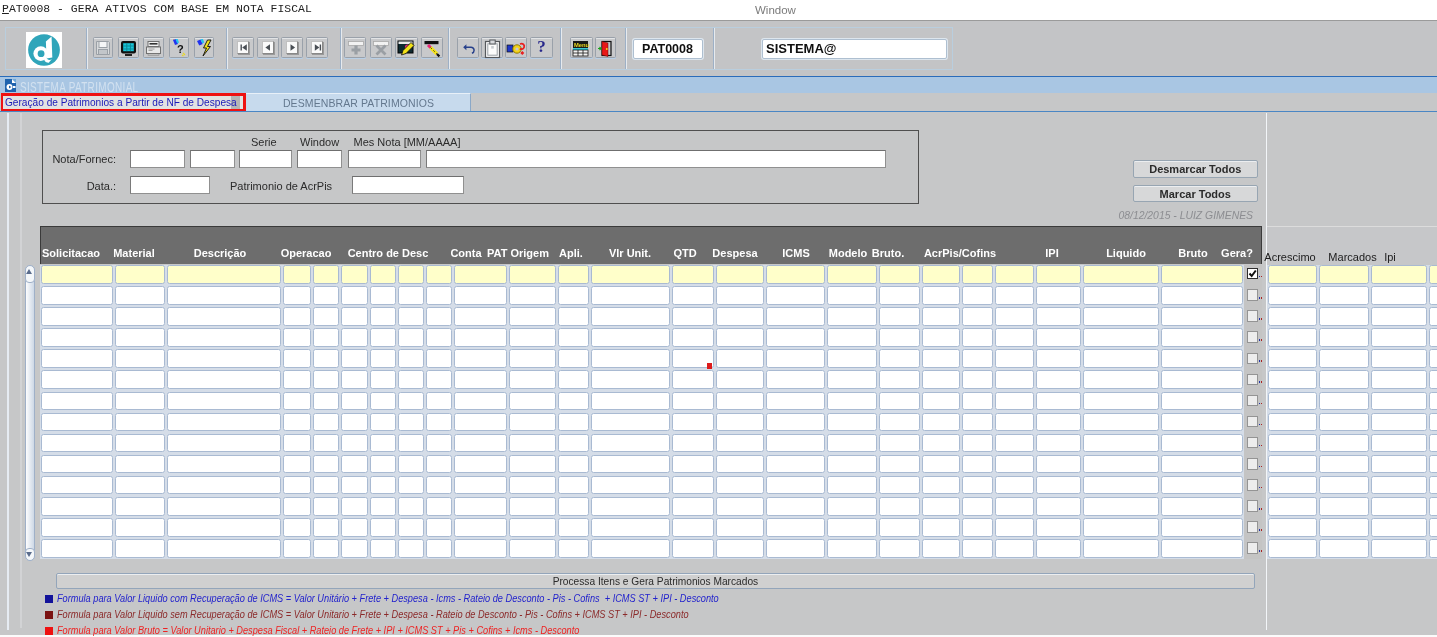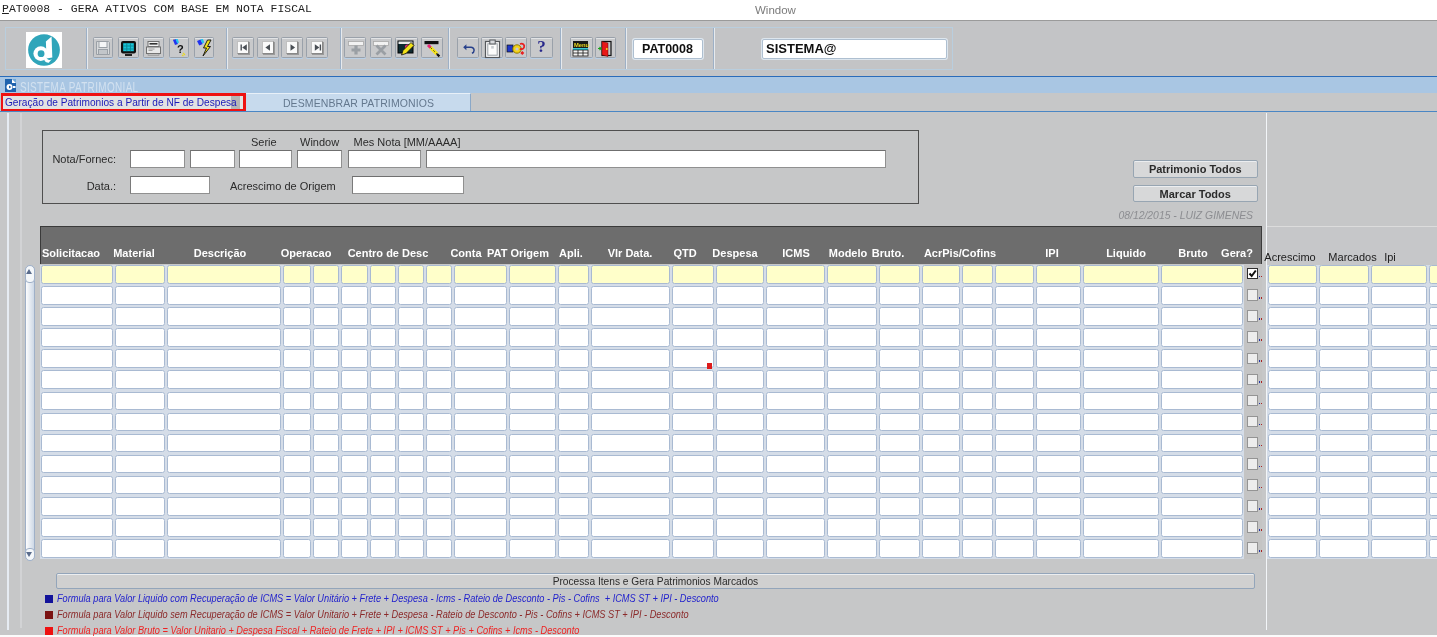--- a/index.html
+++ b/index.html
@@ -204,42 +204,42 @@
 <div class="abs" style="left:7.3px;top:113px;width:1.6px;height:517px;background:#e6ecf3;"></div>
 <div class="abs" style="left:20px;top:113px;width:1.5px;height:515px;background:#d2d3d5;"></div>
 <div class="abs" style="left:0;top:634.5px;width:1437px;height:2.5px;background:#fbfbfb;"></div>
 <div class="abs" style="left:1265.5px;top:112.5px;width:1.5px;height:517px;background:#f2f5f8;"></div>
 <div class="abs" style="left:41.5px;top:129.8px;width:877px;height:74.5px;border:1.3px solid #4f4f4f;"></div>
 <div class="lab" style="left:251px;top:135.5px;">Serie</div>
 <div class="lab" style="left:300px;top:135.5px;">Window</div>
 <div class="lab" style="left:353.5px;top:135.5px;">Mes Nota [MM/AAAA]</div>
 <div class="lab" style="left:46px;top:152.5px;width:70px;text-align:right;">Nota/Fornec:</div>
 <div class="lab" style="left:46px;top:179.5px;width:70px;text-align:right;">Data.:</div>
-<div class="lab" style="left:230px;top:179.5px;">Acrescimo de Origem</div>
+<div class="lab" style="left:230px;top:179.5px;">Patrimonio de AcrPis</div>
 <div class="inp" style="left:129.5px;top:149.7px;width:55.6px;height:18px;"></div>
 <div class="inp" style="left:189.7px;top:149.7px;width:44.9px;height:18px;"></div>
 <div class="inp" style="left:239.3px;top:149.7px;width:52.8px;height:18px;"></div>
 <div class="inp" style="left:297.4px;top:149.7px;width:44.3px;height:18px;"></div>
 <div class="inp" style="left:348.3px;top:149.7px;width:72.7px;height:18px;"></div>
 <div class="inp" style="left:426.3px;top:149.7px;width:459.4px;height:18px;"></div>
 <div class="inp" style="left:129.5px;top:176.2px;width:80px;height:18px;"></div>
 <div class="inp" style="left:352.3px;top:176.2px;width:111.7px;height:18px;"></div>
-<div class="btn" style="left:1133px;top:159.8px;width:124.5px;height:18.5px;line-height:17px;">Patrimonio Todos</div>
+<div class="btn" style="left:1133px;top:159.8px;width:124.5px;height:18.5px;line-height:17px;">Desmarcar Todos</div>
 <div class="btn" style="left:1133px;top:184.8px;width:124.5px;height:17.5px;line-height:16px;">Marcar Todos</div>
 <div class="abs" style="left:953px;top:209.5px;width:300px;text-align:right;font-size:10.4px;font-style:italic;color:#8c8d91;">08/12/2015 - LUIZ GIMENES</div>
 <div class="abs" style="left:40px;top:225.8px;width:1222px;height:38.7px;background:#6d6d6d;border:1.5px solid #3a3a3a;border-bottom:none;"></div>
 <div class="hlab" style="left:71px;top:246.5px;">Solicitacao</div>
 <div class="hlab" style="left:134px;top:246.5px;">Material</div>
 <div class="hlab" style="left:220px;top:246.5px;">Descrição</div>
 <div class="hlab" style="left:306px;top:246.5px;">Operacao</div>
 <div class="hlab" style="left:388px;top:246.5px;">Centro de Desc</div>
 <div class="hlab" style="left:466px;top:246.5px;">Conta</div>
 <div class="hlab" style="left:518px;top:246.5px;">PAT Origem</div>
 <div class="hlab" style="left:571px;top:246.5px;">Apli.</div>
-<div class="hlab" style="left:630px;top:246.5px;">Vlr Data.</div>
+<div class="hlab" style="left:630px;top:246.5px;">Vlr Unit.</div>
 <div class="hlab" style="left:685px;top:246.5px;">QTD</div>
 <div class="hlab" style="left:735px;top:246.5px;">Despesa</div>
 <div class="hlab" style="left:796px;top:246.5px;">ICMS</div>
 <div class="hlab" style="left:848px;top:246.5px;">Modelo</div>
 <div class="hlab" style="left:888px;top:246.5px;">Bruto.</div>
 <div class="hlab" style="left:960px;top:246.5px;">AcrPis/Cofins</div>
 <div class="hlab" style="left:1052px;top:246.5px;">IPI</div>
 <div class="hlab" style="left:1126px;top:246.5px;">Liquido</div>
 <div class="hlab" style="left:1193px;top:246.5px;">Bruto</div>
 <div class="hlab" style="left:1237px;top:246.5px;">Gera?</div>

